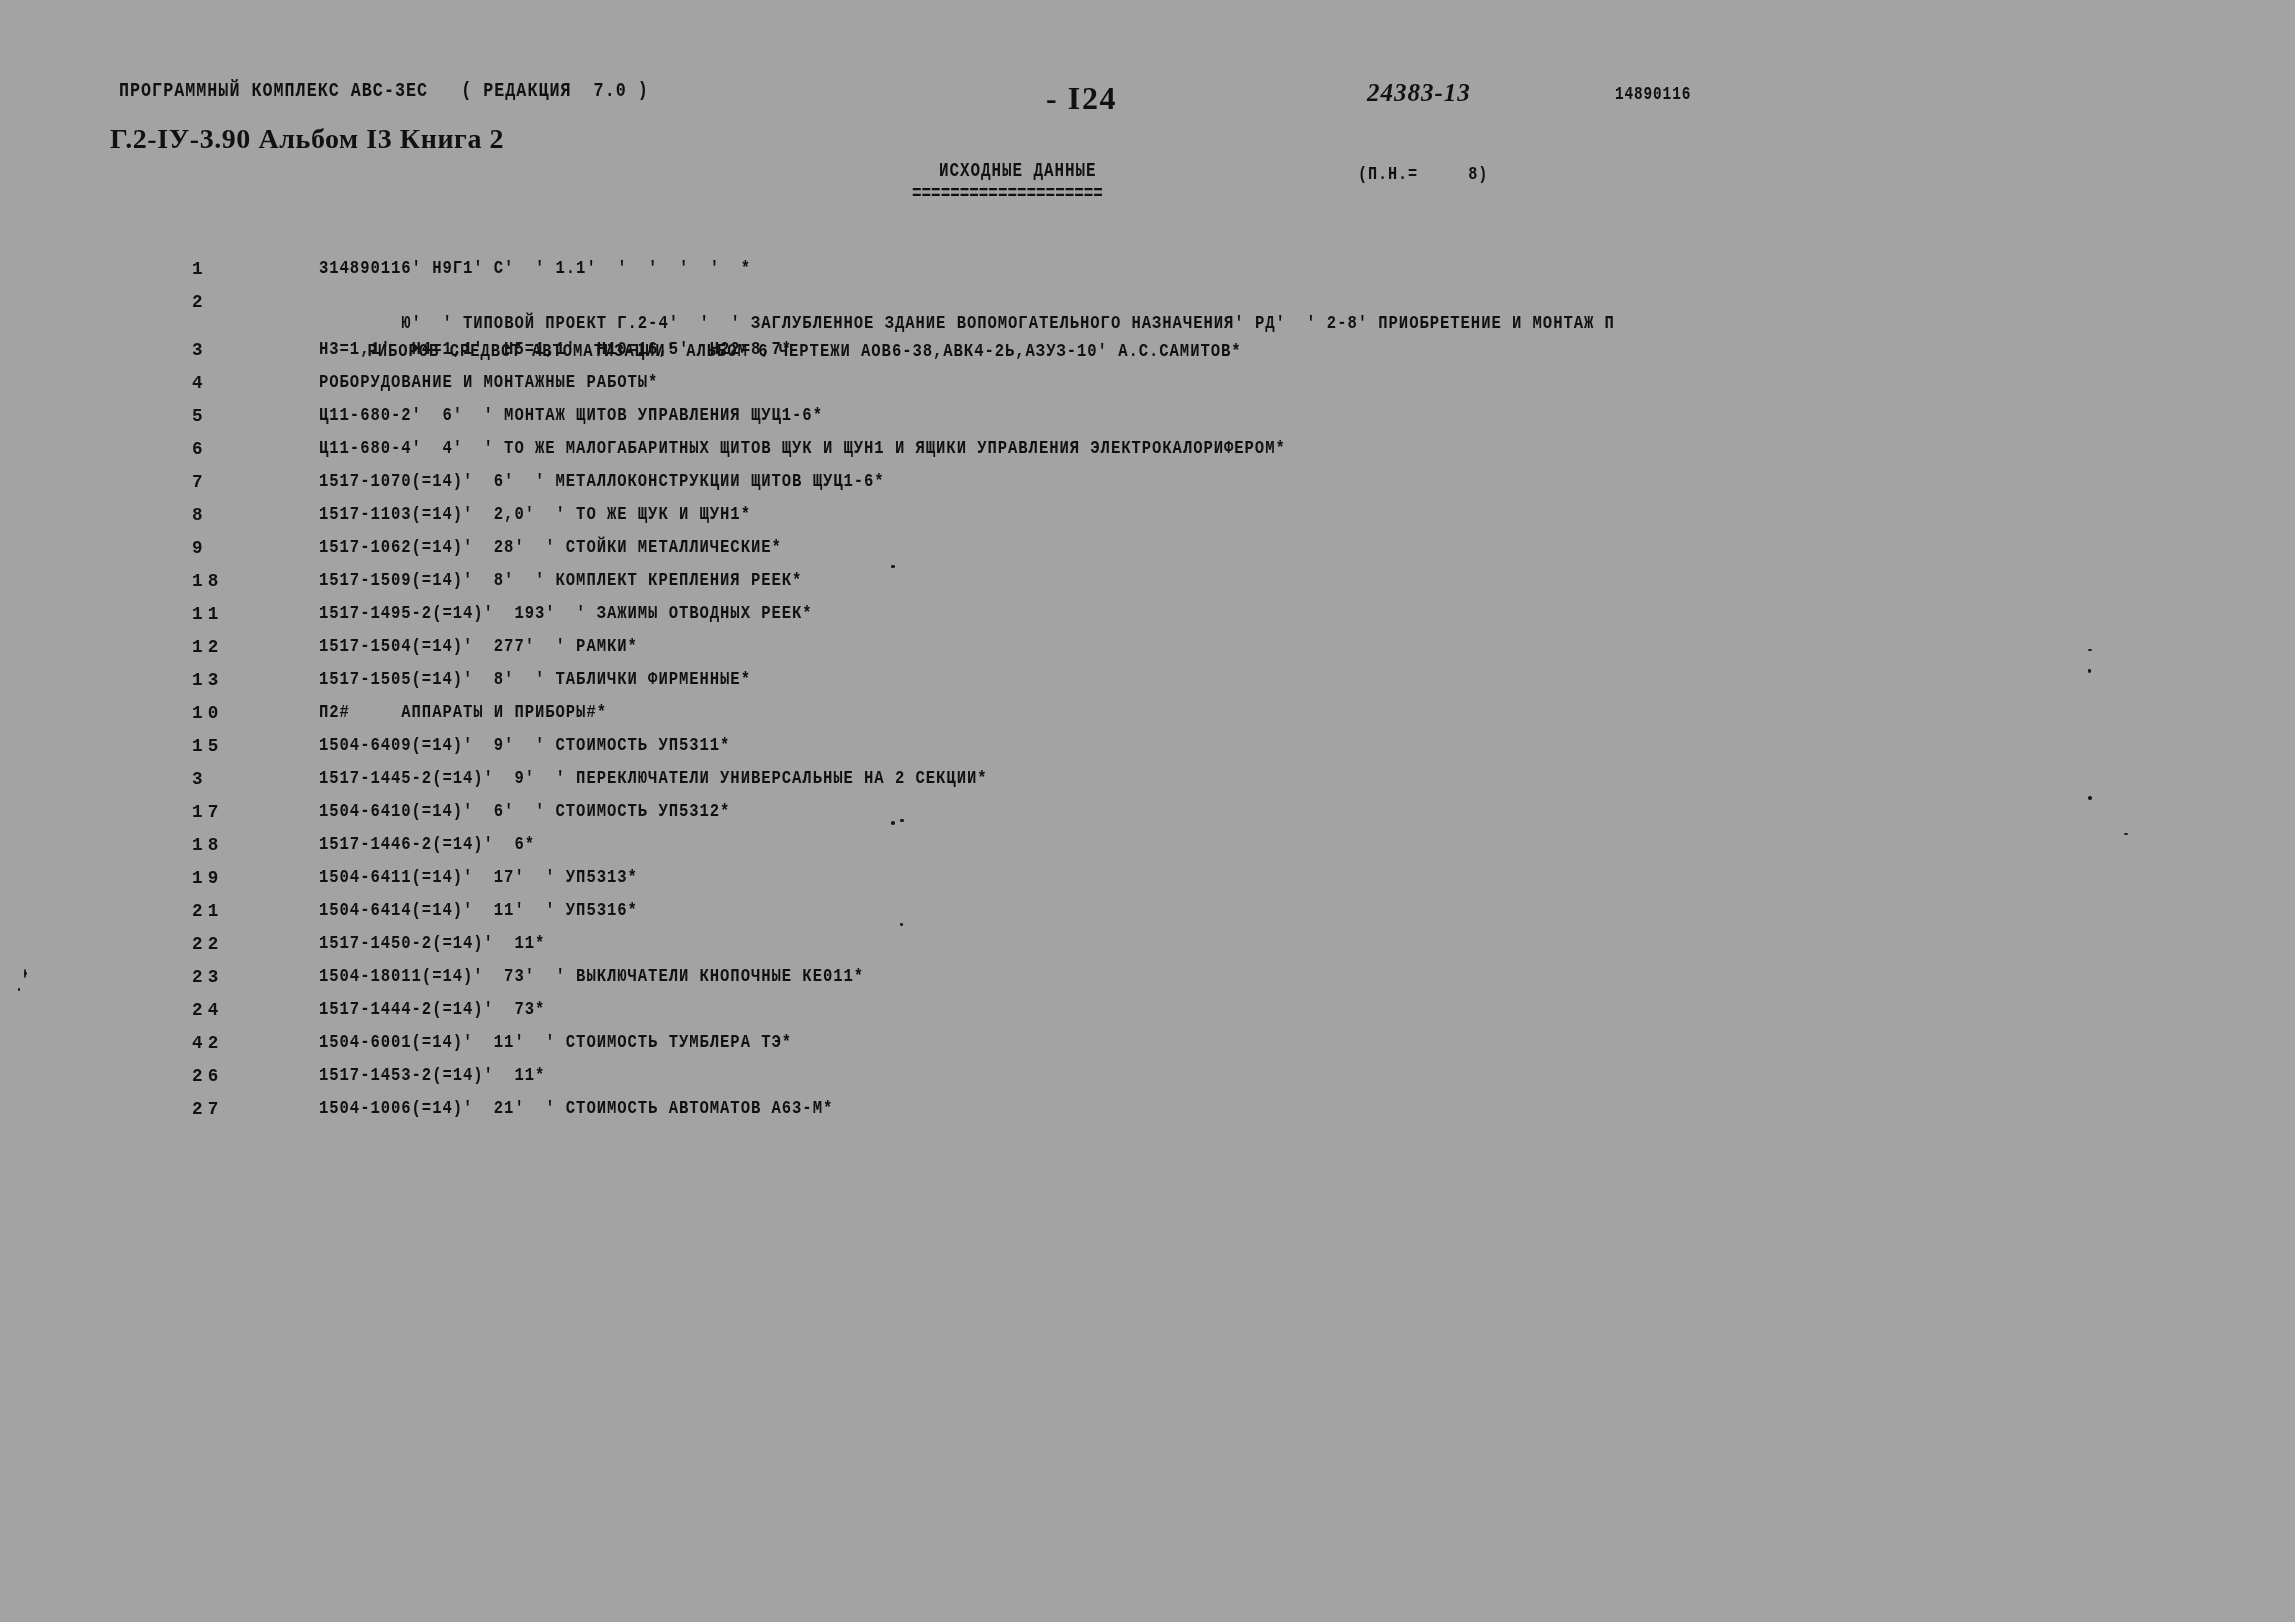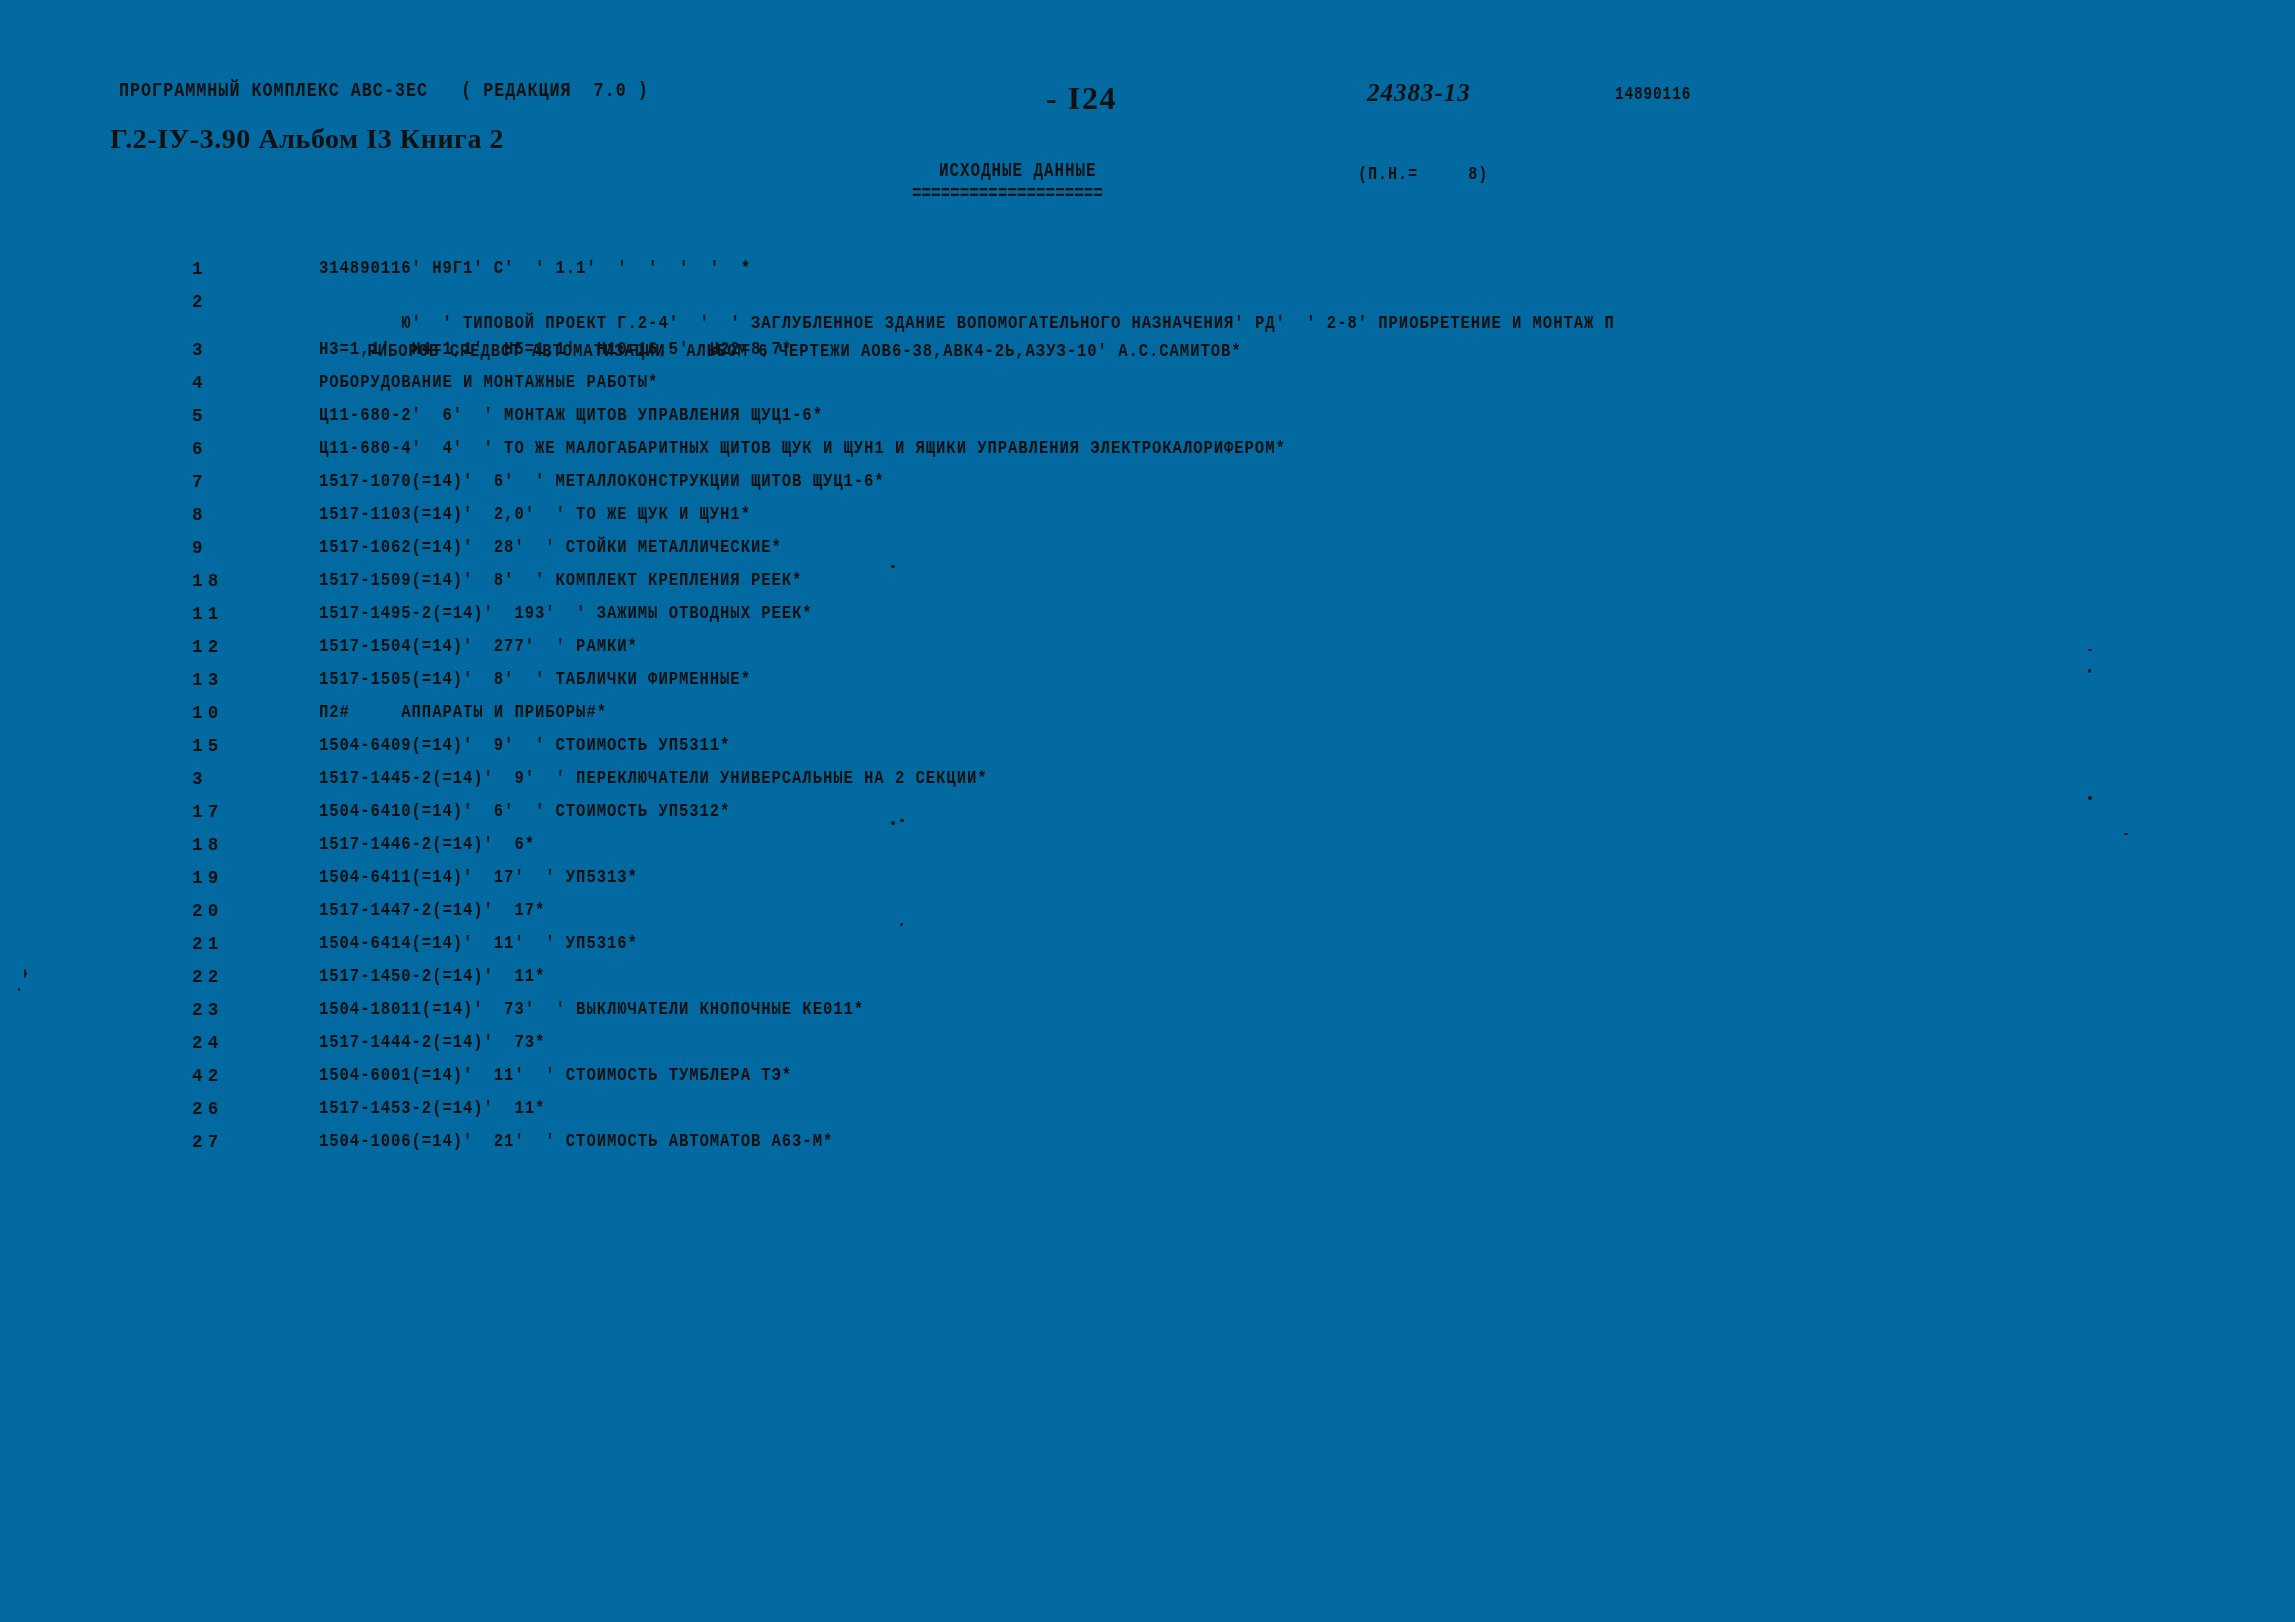--- a/index.html
+++ b/index.html
@@ -15,21 +15,21 @@
     overflow: hidden;
     font-family: "Liberation Mono", "DejaVu Sans Mono", monospace;
     color: #111111;
     -webkit-font-smoothing: none;
   }
 
   
   #page {
     position: absolute;
     inset: 0;
-    background: #0369a1;
+    background: #a3a3a3;
   }
 
   
   .abs {
     position: absolute;
     white-space: pre;
     line-height: 1;
   }
 
   
@@ -257,24 +257,20 @@
     <div class="row">
       <span class="lineno">18</span>
       <span class="content tw">1517-1446-2(=14)'  6*</span>
     </div>
 
     <div class="row">
       <span class="lineno">19</span>
       <span class="content tw">1504-6411(=14)'  17'  ' УП5313*</span>
     </div>
 
-    <div class="row">
-      <span class="lineno">20</span>
-      <span class="content tw">1517-1447-2(=14)'  17*</span>
-    </div>
 
     <div class="row">
       <span class="lineno">21</span>
       <span class="content tw">1504-6414(=14)'  11'  ' УП5316*</span>
     </div>
 
     <div class="row">
       <span class="lineno">22</span>
       <span class="content tw">1517-1450-2(=14)'  11*</span>
     </div>

